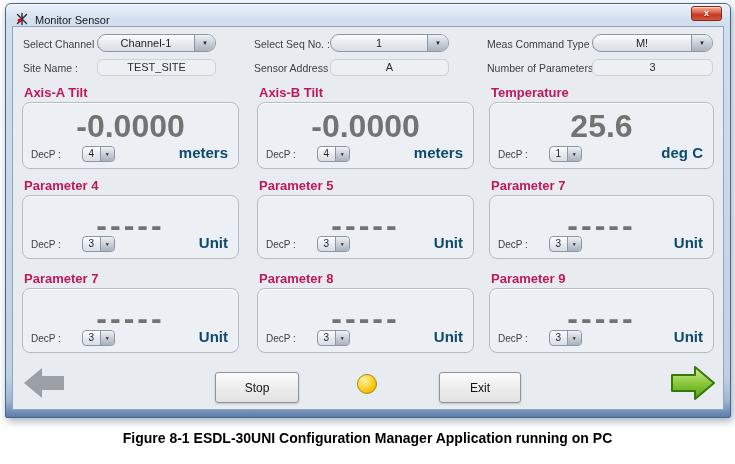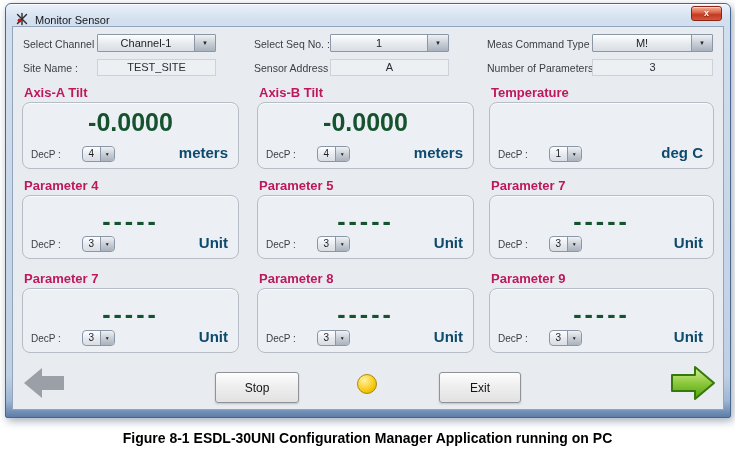--- a/index.html
+++ b/index.html
@@ -36,53 +36,53 @@
     position:absolute; left:6px; top:22px; width:712px; height:384px;
     background:#e8ebef; border:1px solid #92a5bc;
   }
 
   .lbl { position:absolute; font-size:10.5px; color:#3b3e44; white-space:nowrap; }
 
   
   .combo {
     position:absolute; height:18px; display:flex;
     background:linear-gradient(180deg,#fdfefe 0%,#e6eaef 55%,#d9dee4 100%);
-    border:1px solid #8b97a6; border-radius:1px; overflow:hidden;
+    border:1px solid #8b97a6; border-radius:9px; overflow:hidden;
   }
   .combo .cval { flex:1; text-align:center; font-size:11px; line-height:16px; color:#1c1e22; }
   .combo .abtn {
     width:21px; border-left:1px solid #8b97a6;
     background:linear-gradient(180deg,#eef1f4 0%,#c2c9d2 60%,#a9b2bd 100%);
     display:flex; align-items:center; justify-content:center;
     font-size:6px; color:#24262a;
   }
 
   
   .field {
     position:absolute; height:17px; background:#edf0f3; border:1px solid #ccd2d9;
-    border-radius:0; text-align:center; font-size:11px; line-height:15px; color:#2a2d31;
+    border-radius:6px; text-align:center; font-size:11px; line-height:15px; color:#2a2d31;
   }
 
   
   .panel { position:absolute; }
   .c0 { left:9px;  width:217px; }
   .c1 { left:244px; width:217px; }
   .c2 { left:476px; width:225px; }
   .r0 { top:58px;  height:84px; }
   .r1 { top:151px; height:81px; }
   .r2 { top:244px; height:82px; }
   .phead { position:absolute; top:0; left:2px; font-size:13px; font-weight:bold; color:#be185d; }
   .pbox {
     position:absolute; left:0; right:0; top:17px; bottom:0;
     background:#eceff3; border:1px solid #b7bdc6; border-radius:8px;
     box-shadow:inset 0 1px 0 #f9fbfd;
   }
   .pvalue {
     position:absolute; top:5px; left:0; right:0; text-align:center;
-    font-size:25px; font-weight:bold; color:#14532d;
+    font-size:32px; font-weight:bold; color:#737373;
   }
   .pvalue.dash { top:11px; letter-spacing:3px; }
   .pdec { position:absolute; left:8px; bottom:6px; display:flex; align-items:center; gap:21px; }
   .pdec .dlbl { font-size:10px; color:#3b3e44; }
   .combo.mini { position:static; height:16px; width:33px; border-radius:4px; }
   .combo.mini .cval { font-size:10px; line-height:14px; }
   .combo.mini .abtn { width:14px; font-size:5px; border-radius:0 3px 3px 0; }
   .punit { position:absolute; right:10px; bottom:7px; font-size:15px; font-weight:bold; color:#0c4a6e; }
 
   
@@ -182,20 +182,21 @@
                 <span class="abtn">▼</span>
               </span>
           </div>
           <div class="punit">meters</div>
         </div>
       </div>
 
       <div class="panel c2 r0">
         <div class="phead">Temperature</div>
         <div class="pbox">
+          <div class="pvalue">25.6</div>
           <div class="pdec">
             <span class="dlbl">DecP :</span>
             <span class="combo mini">
                 <span class="cval">1</span>
                 <span class="abtn">▼</span>
               </span>
           </div>
           <div class="punit">deg C</div>
         </div>
       </div>

